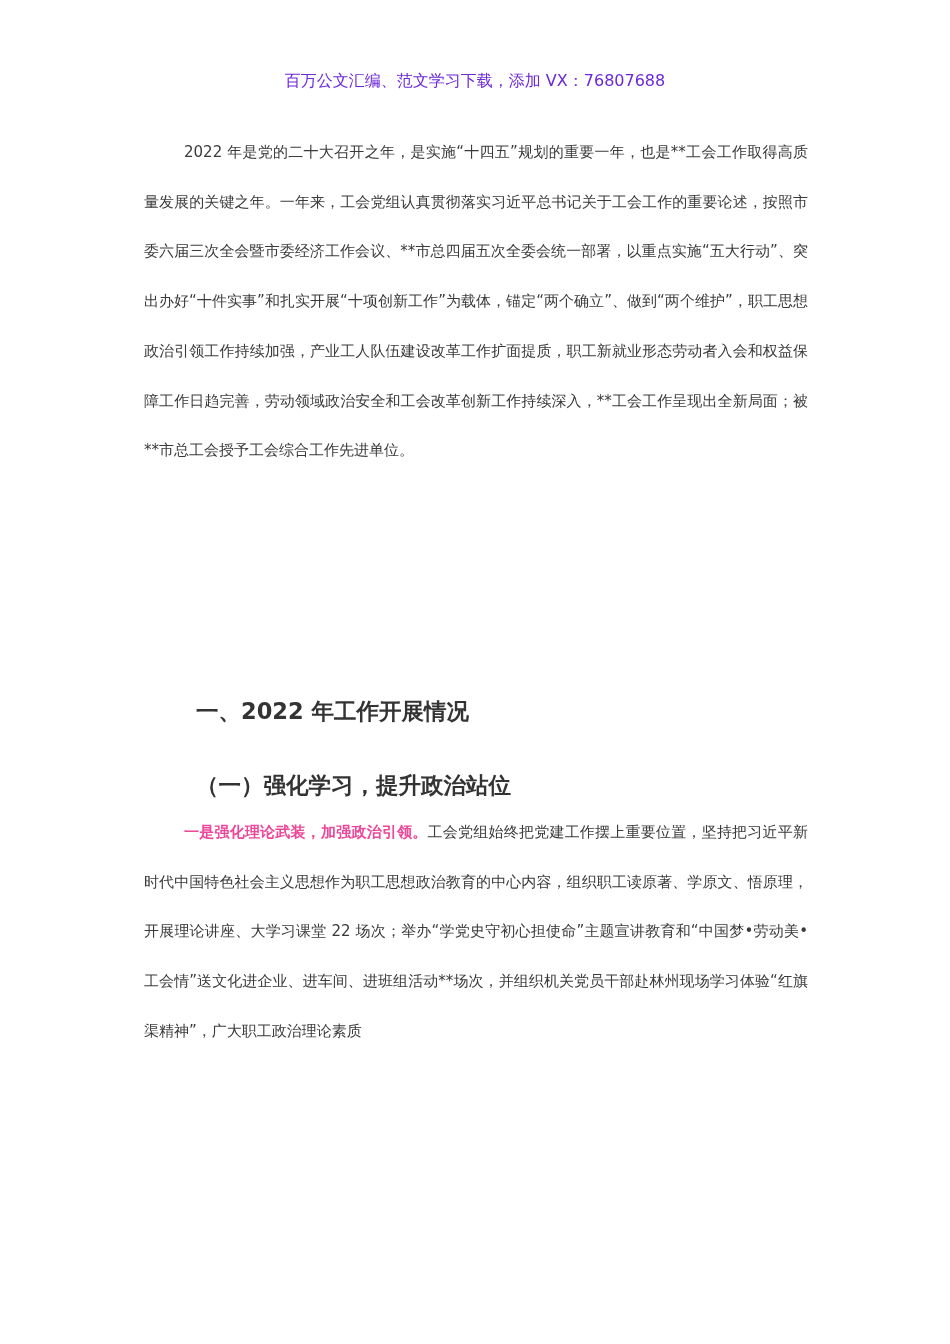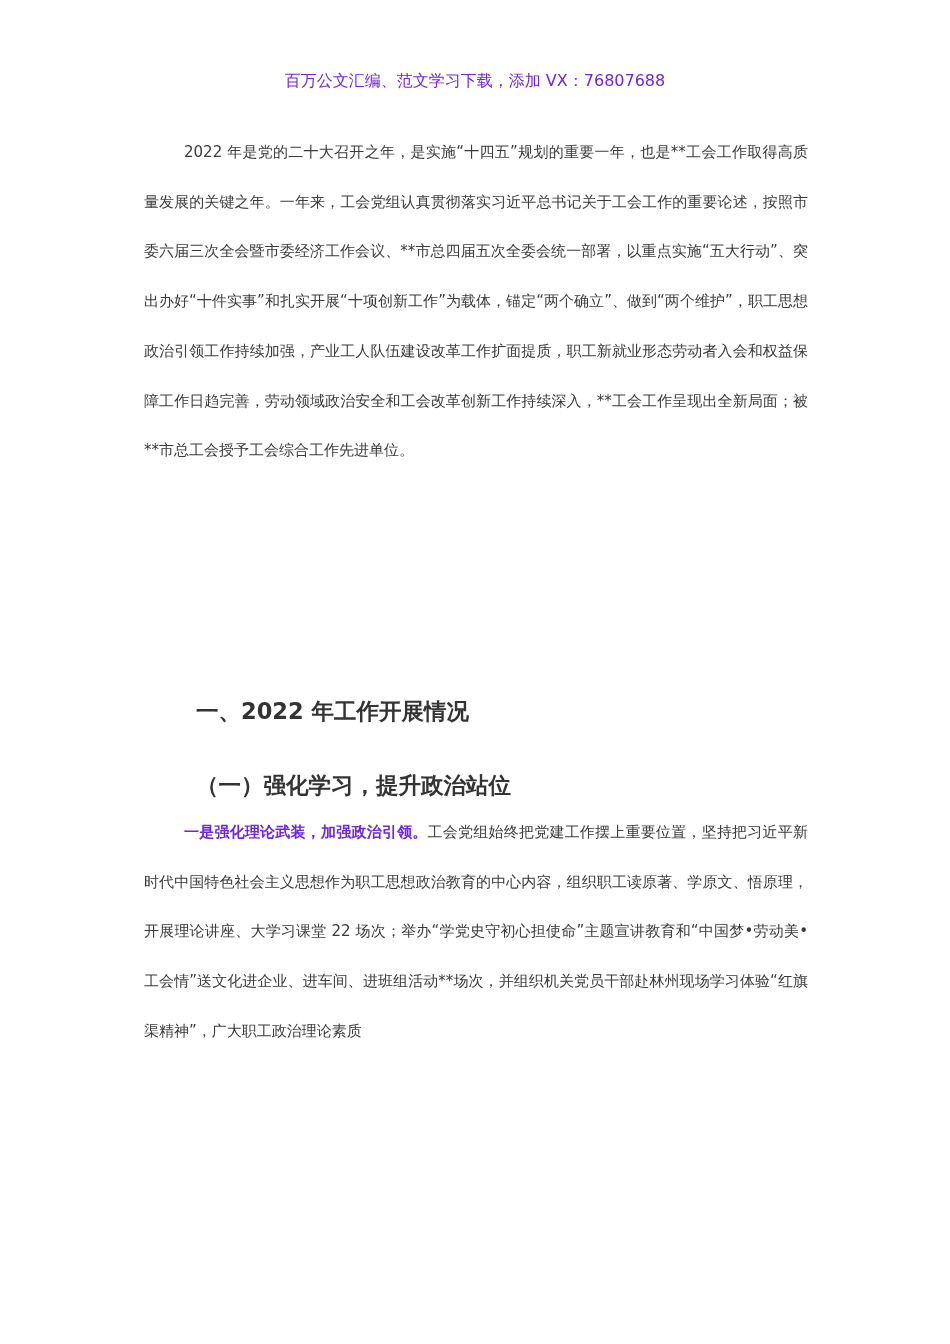--- a/index.html
+++ b/index.html
@@ -62,21 +62,21 @@
       color: #333333;
     }
     .para-2 {
       position: absolute;
       left: 0;
       top: 680px;
       width: 664px;
     }
     .lead-bold {
       font-weight: bold;
-      color: #6d28d9;
+      color: #ec4899;
     }
     .intro { position: absolute; left: 0; top: 0; width: 664px; }
   </style>
 </head>
 <body>
 
 <div class="header-note">百万公文汇编、范文学习下载，添加 VX：76807688</div>
 
 <div class="page-body">
   <p class="para indent intro">2022 年是党的二十大召开之年，是实施“十四五”规划的重要一年，也是**工会工作取得高质量发展的关键之年。一年来，工会党组认真贯彻落实习近平总书记关于工会工作的重要论述，按照市委六届三次全会暨市委经济工作会议、**市总四届五次全委会统一部署，以重点实施“五大行动”、突出办好“十件实事”和扎实开展“十项创新工作”为载体，锚定“两个确立”、做到“两个维护”，职工思想政治引领工作持续加强，产业工人队伍建设改革工作扩面提质，职工新就业形态劳动者入会和权益保障工作日趋完善，劳动领域政治安全和工会改革创新工作持续深入，**工会工作呈现出全新局面；被**市总工会授予工会综合工作先进单位。</p>

